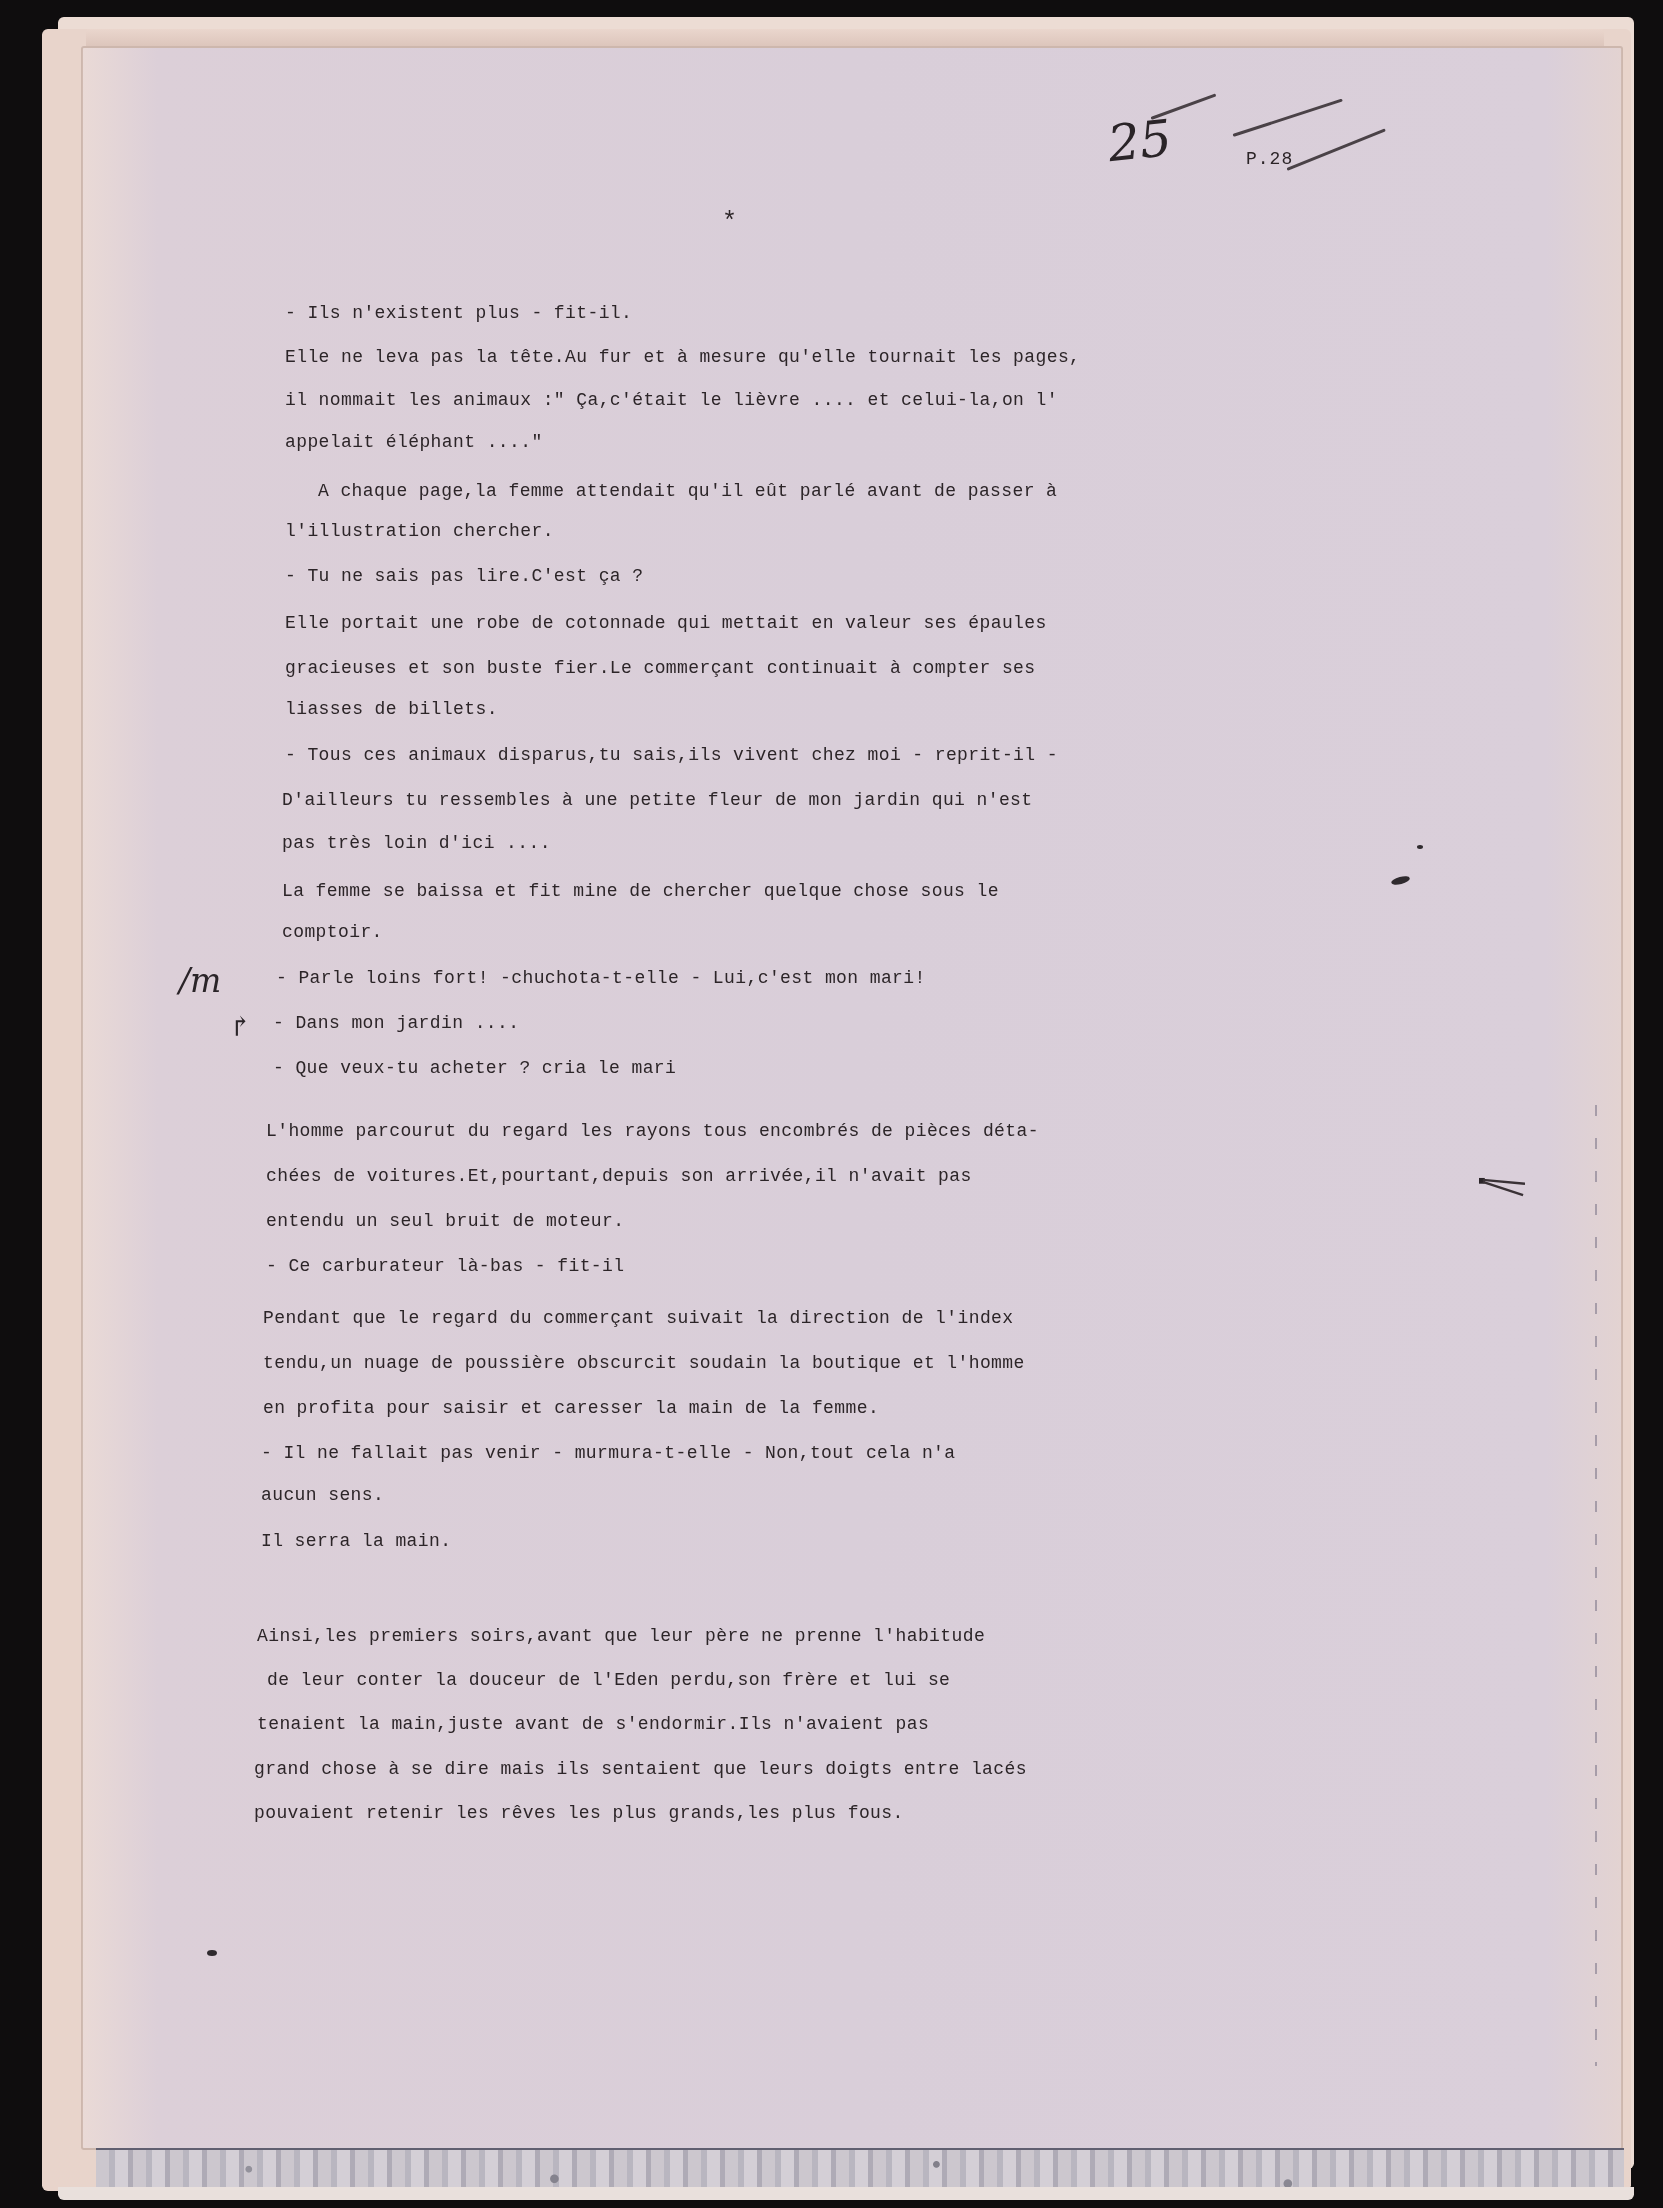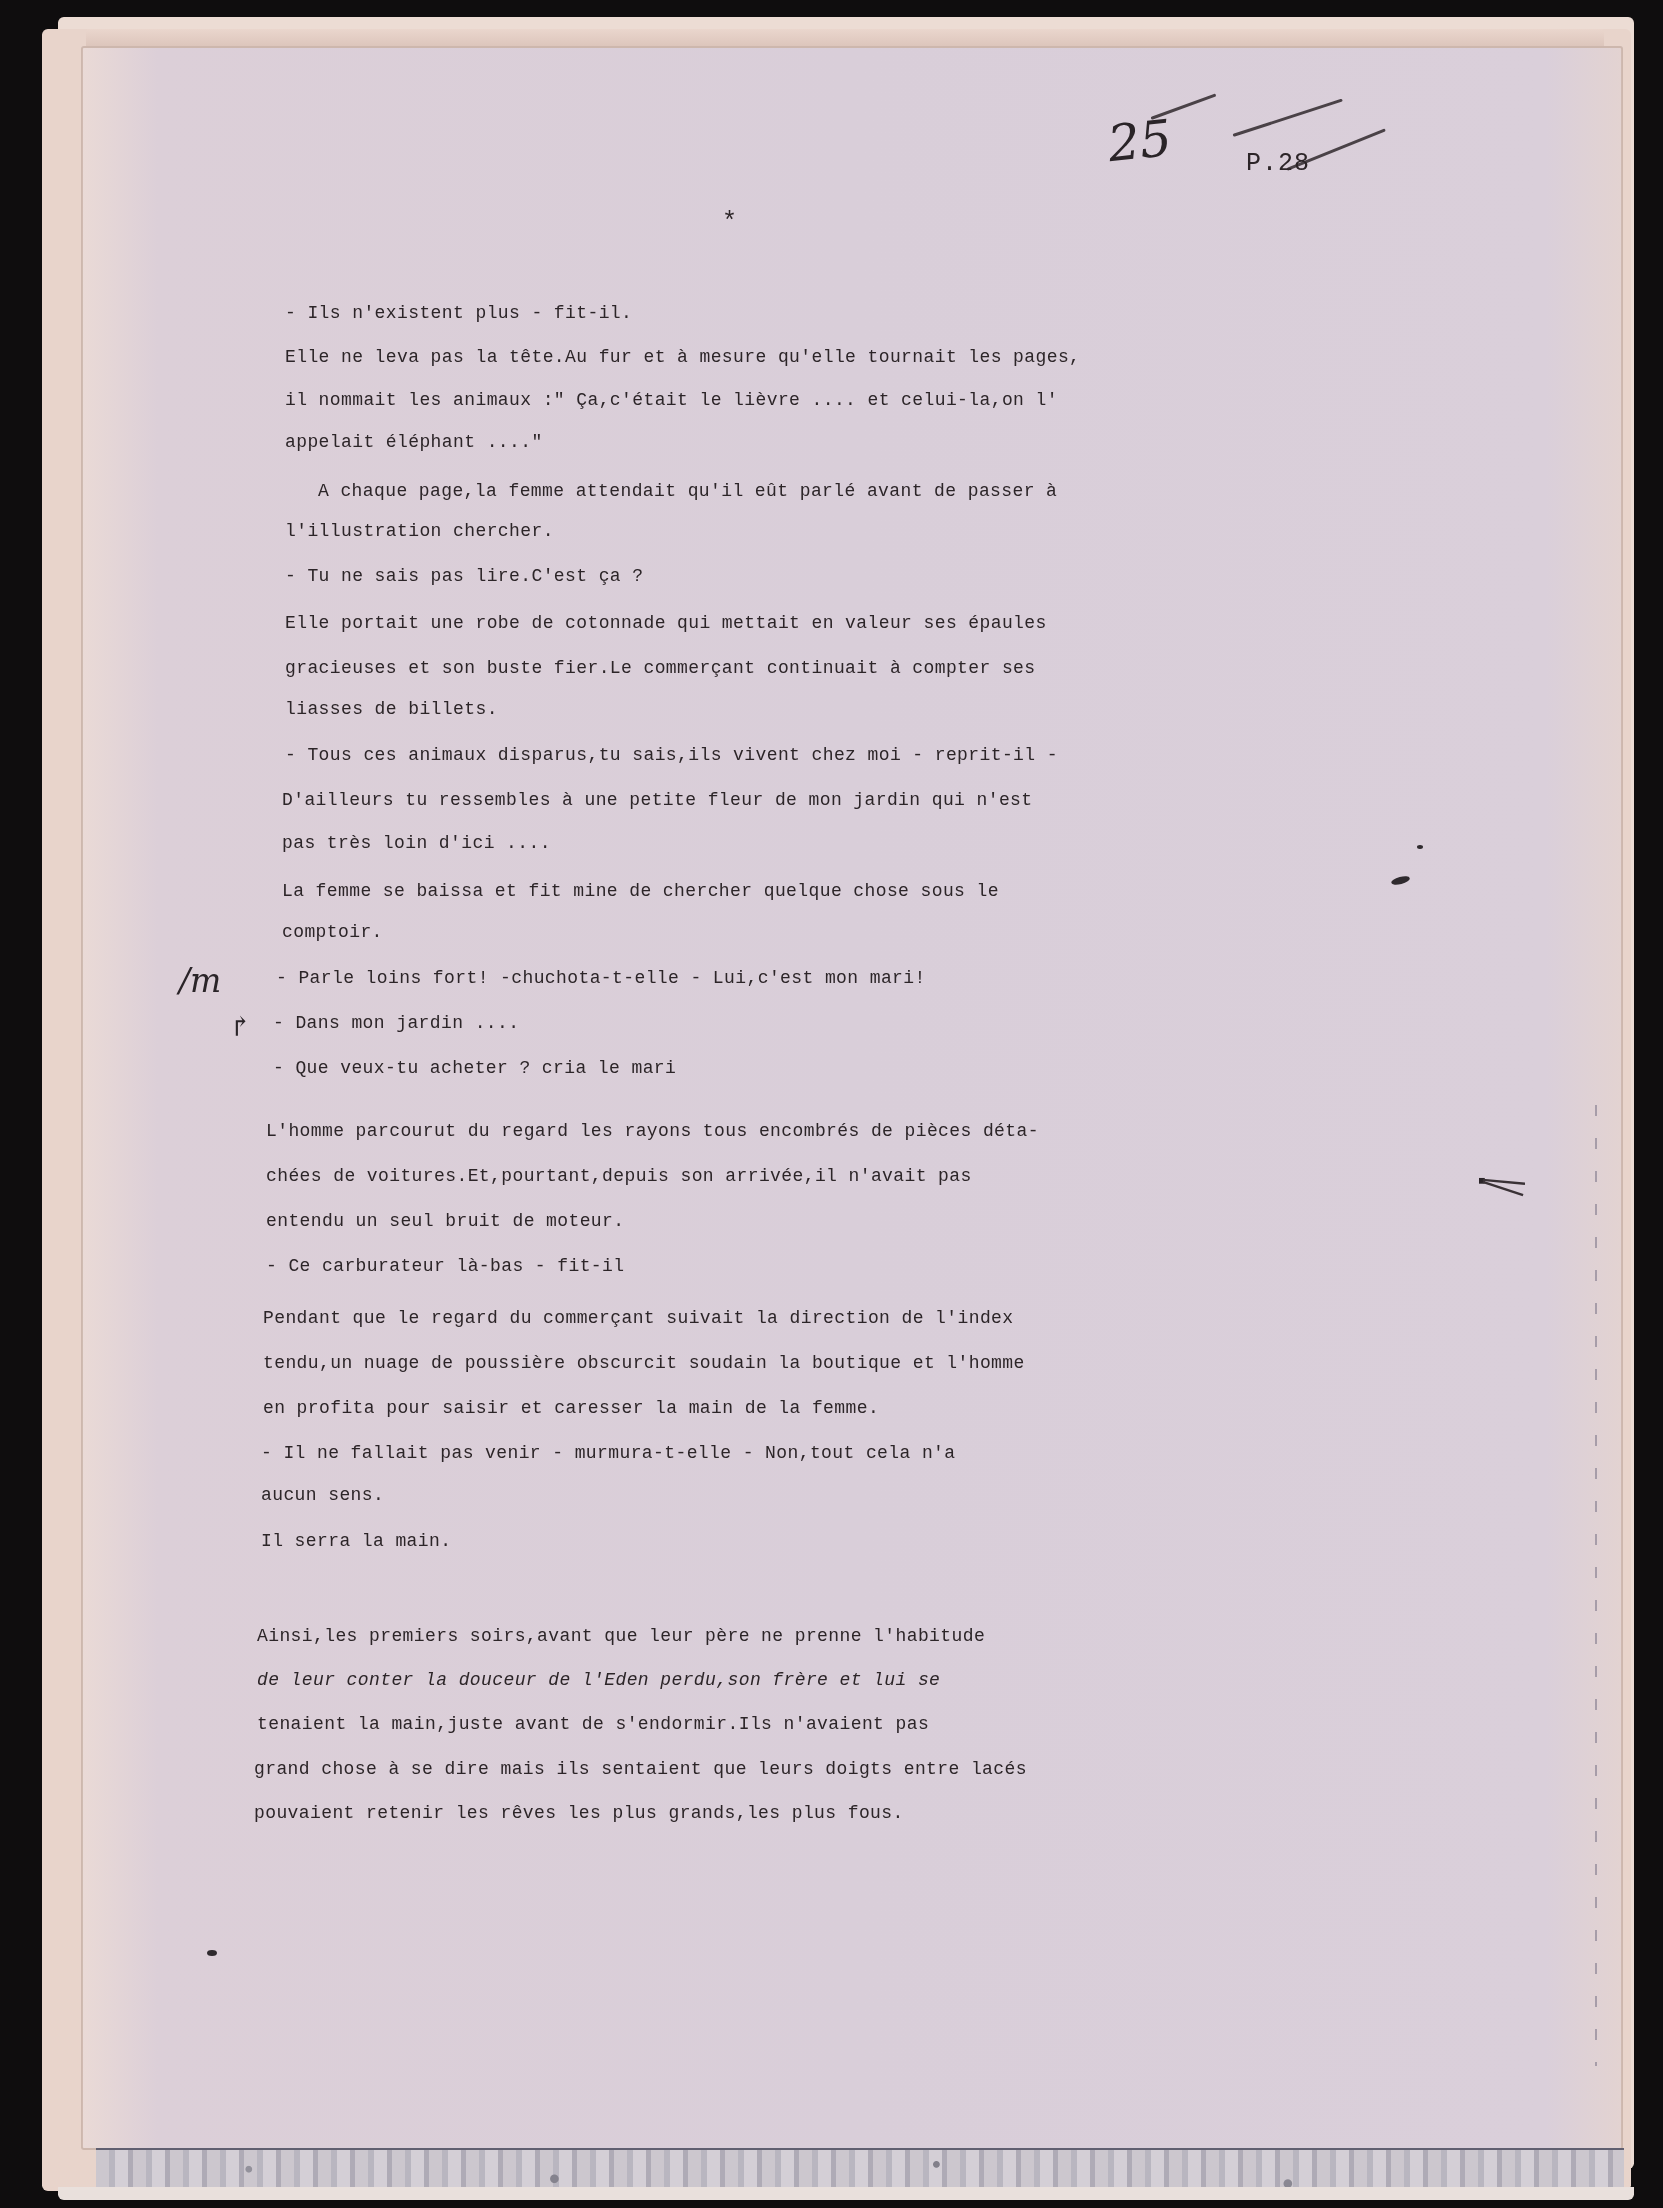--- a/index.html
+++ b/index.html
@@ -54,21 +54,21 @@
 
   .text {
     position: absolute; margin: 0; white-space: pre;
     font-size: 18px; line-height: 30px; color: #2c2528;
     letter-spacing: 0.4px;
   }
   .hand {
     position: absolute; color: #2a2428;
     font-family: "DejaVu Serif", serif; font-style: italic;
   }
-  .page-num { position: absolute; left: 1246px; top: 149px; font-size: 25px; color: #2c2528; letter-spacing: 1px; }
+  .page-num { position: absolute; left: 1246px; top: 149px; font-size: 18px; color: #2c2528; letter-spacing: 1px; }
   .hand-num { left: 1108px; top: 112px; font-size: 50px; transform: rotate(-6deg); }
   .stroke {
     position: absolute; height: 2.9px; background: #4a4247; border-radius: 1.9px; transform-origin: left center;
   }
   .asterisk { position: absolute; left: 722px; top: 208px; font-size: 25px; color: #2c2528; }
   .margin-mark-lm { left: 179px; top: 961px; font-size: 33px; }
   .margin-mark-arrow { left: 229px; top: 1011px; font-size: 27px; font-style: normal; }
   .margin-arrow-right { position: absolute; left: 1479px; top: 1174px; width: 46px; height: 29px; }
   .spot { position: absolute; border-radius: 50%; background: #2f2a2e; }
 </style>
@@ -126,17 +126,17 @@
 <p class="text" style="left:266px;top:1206px;">entendu un seul bruit de moteur.</p>
 <p class="text" style="left:266px;top:1251px;">- Ce carburateur là-bas - fit-il</p>
 <p class="text" style="left:263px;top:1303px;">Pendant que le regard du commerçant suivait la direction de l'index</p>
 <p class="text" style="left:263px;top:1348px;text-align:right;">tendu,un nuage de poussière obscurcit soudain la boutique et l'homme</p>
 <p class="text" style="left:263px;top:1393px;">en profita pour saisir et caresser la main de la femme.</p>
 <p class="text" style="left:261px;top:1438px;">- Il ne fallait pas venir - murmura-t-elle - Non,tout cela n'a</p>
 <p class="text" style="left:261px;top:1480px;">aucun sens.</p>
 <p class="text" style="left:261px;top:1526px;">Il serra la main.</p>
 
 <p class="text" style="left:257px;top:1621px;">Ainsi,les premiers soirs,avant que leur père ne prenne l'habitude</p>
-<p class="text" style="left:257px;top:1665px;font-style:italic;">de leur conter la douceur de l'Eden perdu,son frère et lui se</p>
+<p class="text" style="left:267px;top:1665px;">de leur conter la douceur de l'Eden perdu,son frère et lui se</p>
 <p class="text" style="left:257px;top:1709px;">tenaient la main,juste avant de s'endormir.Ils n'avaient pas</p>
 <p class="text" style="left:254px;top:1754px;">grand chose à se dire mais ils sentaient que leurs doigts entre lacés</p>
 <p class="text" style="left:254px;top:1798px;">pouvaient retenir les rêves les plus grands,les plus fous.</p>
 
 
 </body></html>

